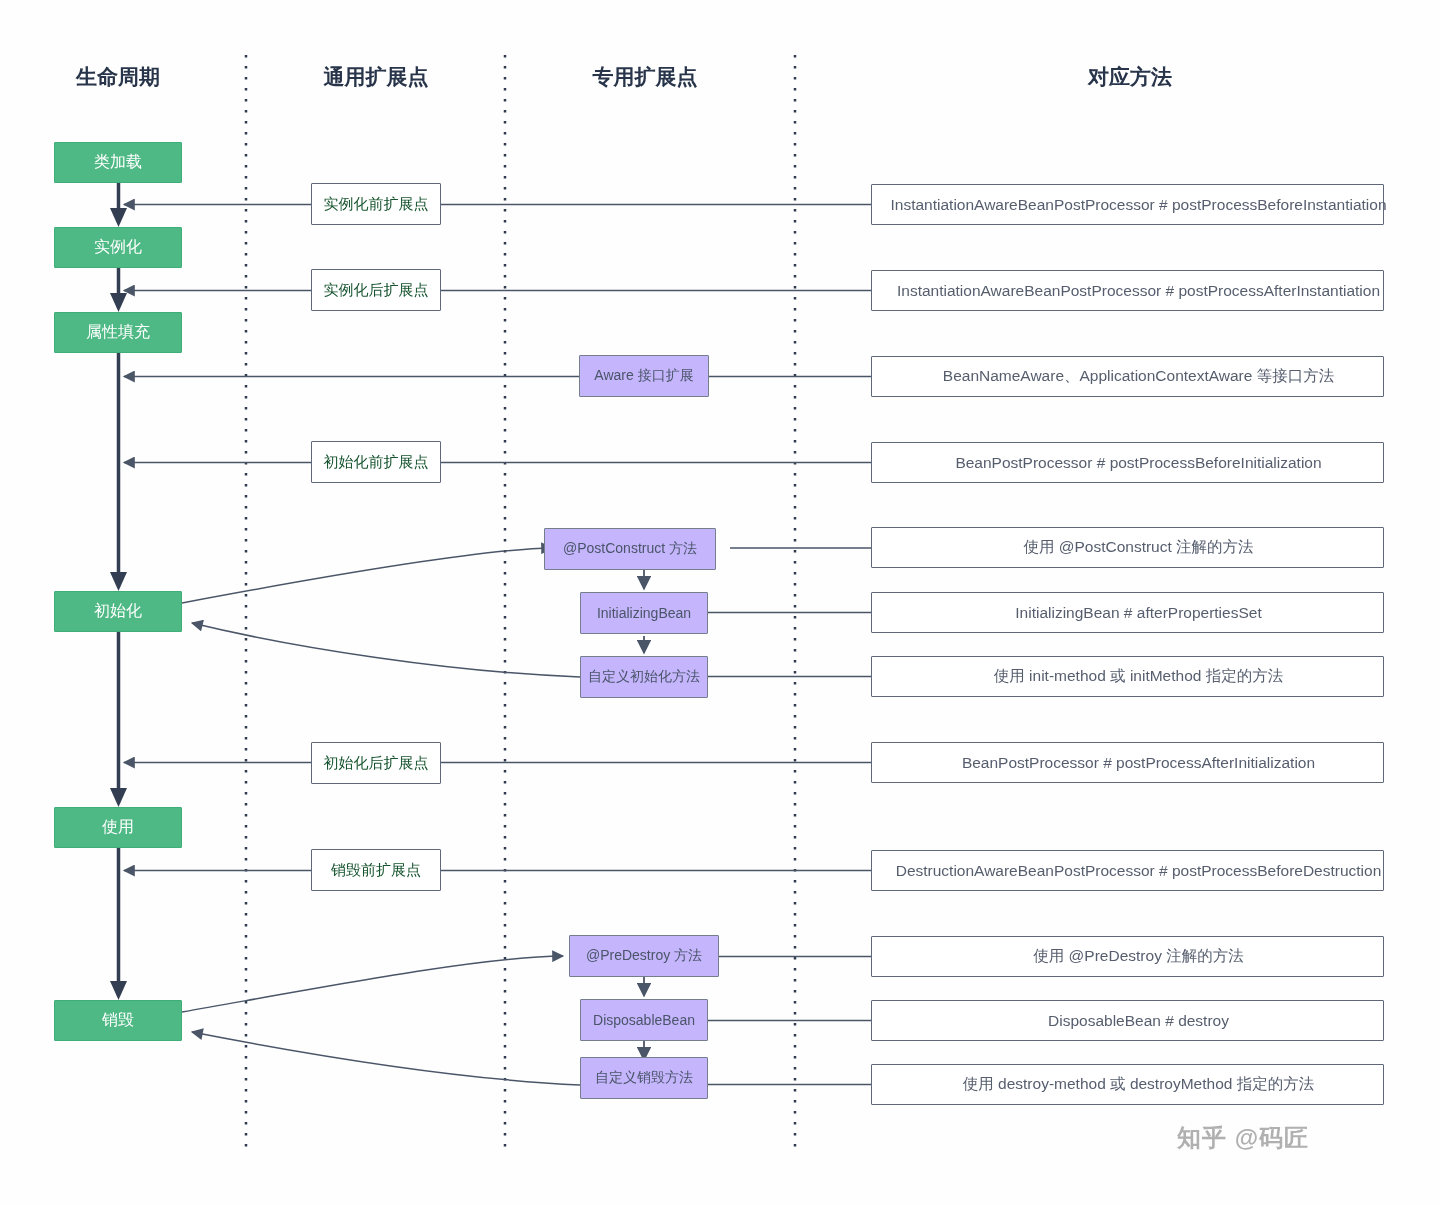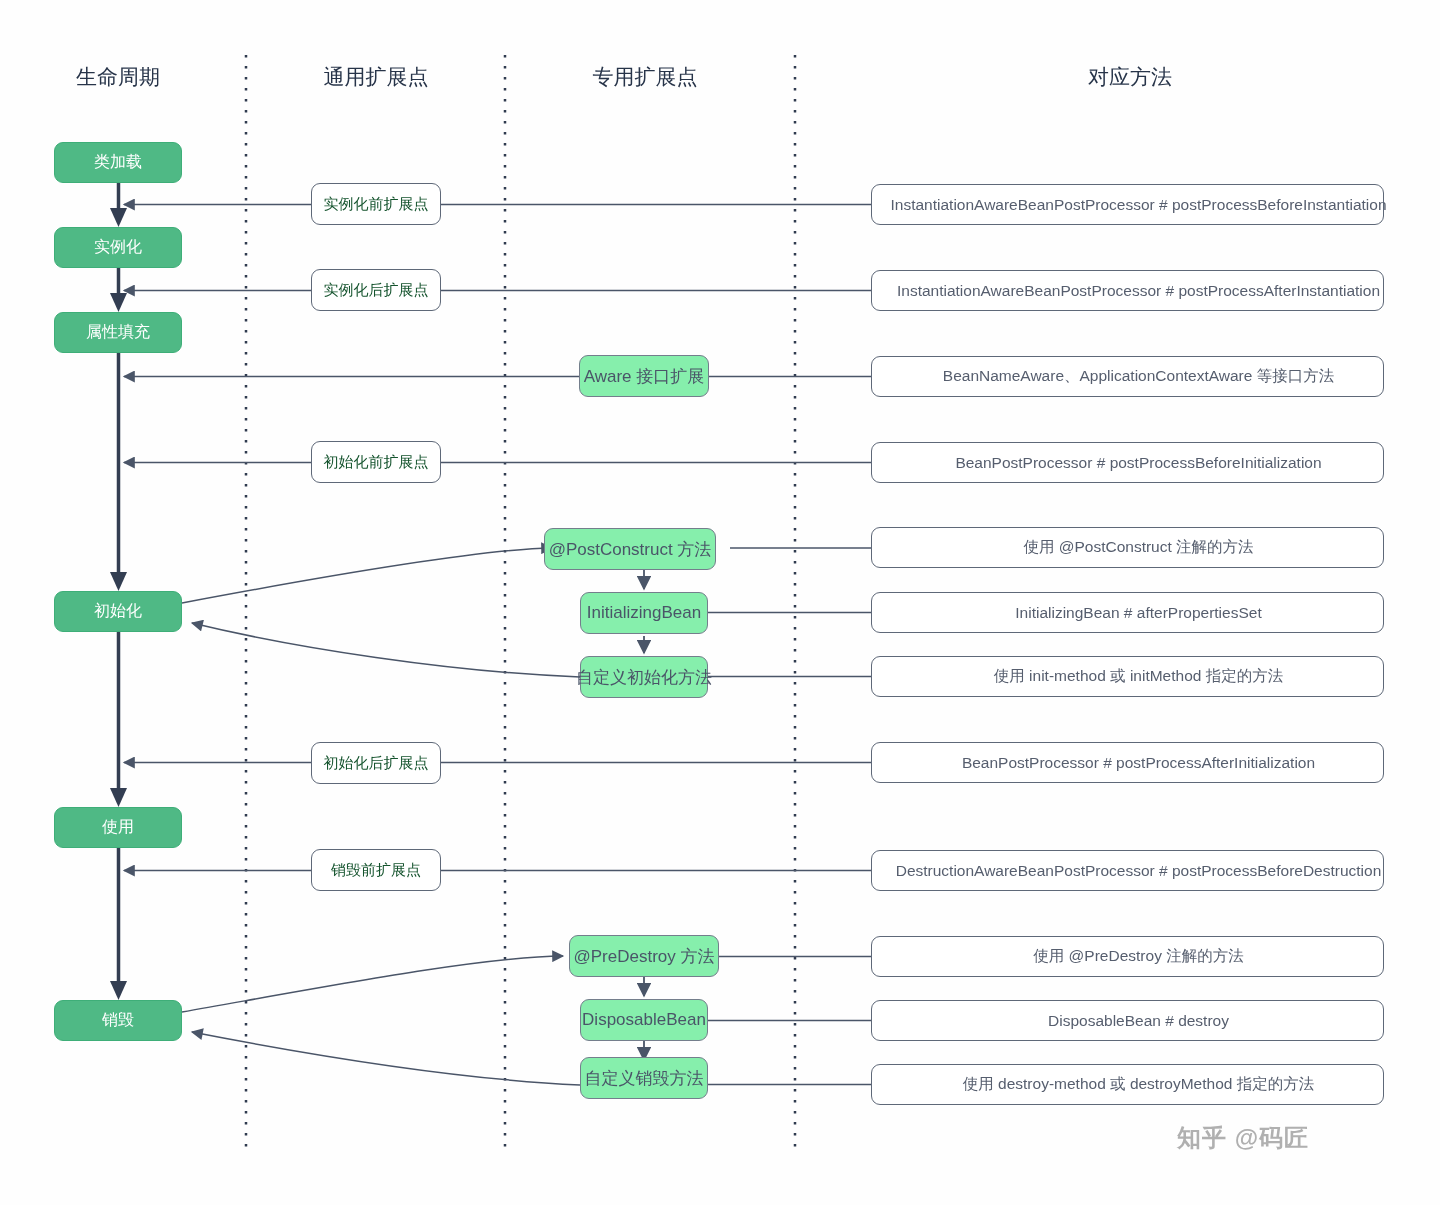--- a/index.html
+++ b/index.html
@@ -3,41 +3,41 @@
 <meta charset="utf-8">
 <style>
   html,body{margin:0;padding:0;background:#ffffff;}
   #canvas{
     position:relative;width:1440px;height:1205px;background:#fefefe;overflow:hidden;
     font-family:"Liberation Sans","DejaVu Sans",sans-serif;
   }
   #wires{position:absolute;left:0;top:0;width:1440px;height:1205px;}
   .hdr{
     position:absolute;transform:translateX(-50%);white-space:nowrap;
-    font-size:21px;font-weight:normal;color:#273449;top:63px;
+    font-size:21px;font-weight:bold;color:#273449;top:63px;
   }
   .node{
-    position:absolute;box-sizing:border-box;border-radius:9px;
+    position:absolute;box-sizing:border-box;border-radius:1px;
     display:flex;align-items:center;justify-content:center;
     white-space:nowrap;text-align:right;
   }
   .stage{
     width:128px;height:41px;left:54px;
     background:#4fb985;border:1px solid #3eae78;
     color:#ffffff;font-size:16px;
   }
   .gp{
     left:311px;width:130px;height:42px;
     background:#ffffff;border:1.5px solid #5e6878;
     color:#14532d;font-size:15px;
   }
   .dp{
     height:42px;
-    background:#86efac;border:1.5px solid #747e8c;
-    color:#4a5568;font-size:17px;
+    background:#c4b5fd;border:1.5px solid #747e8c;
+    color:#4a5568;font-size:14px;
   }
   .mbox{
     left:871px;width:513px;height:41px;
     background:#ffffff;border:1.5px solid #5e6878;
     color:#565e6e;font-size:15.5px;padding-left:22px;
   }
   .watermark{
     position:absolute;left:1177px;top:1122px;
     font-size:24px;font-weight:600;color:#b0b0b0;letter-spacing:1px;white-space:nowrap;text-align:center;
   }

